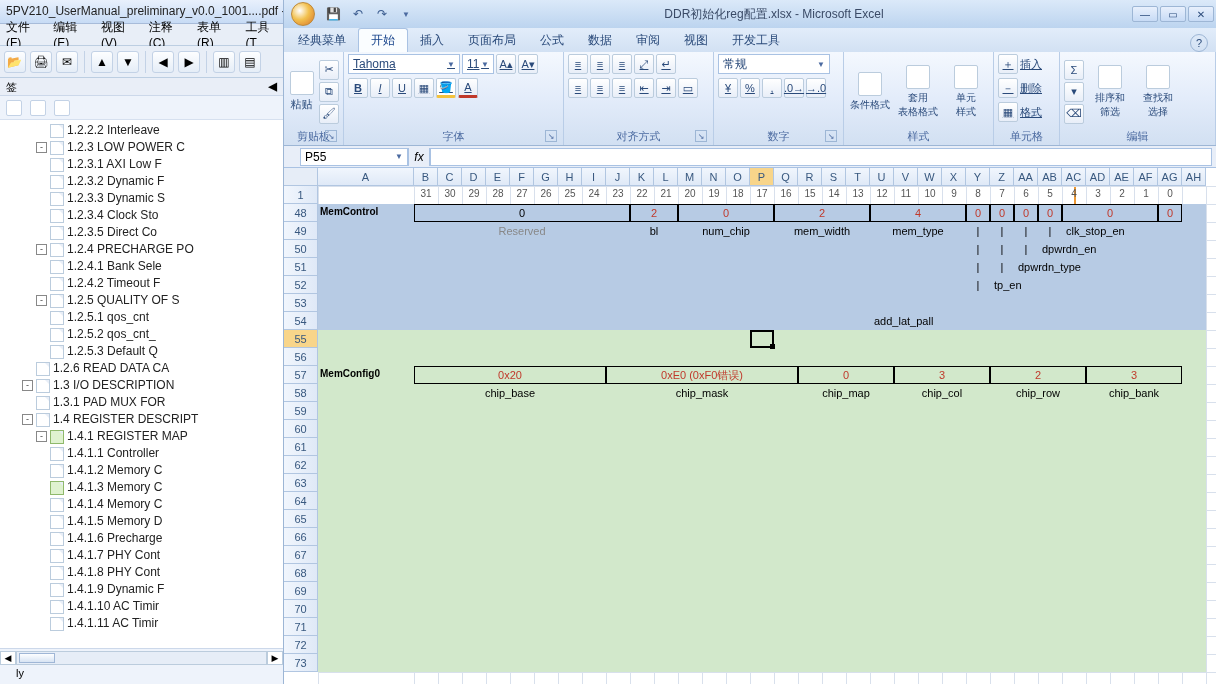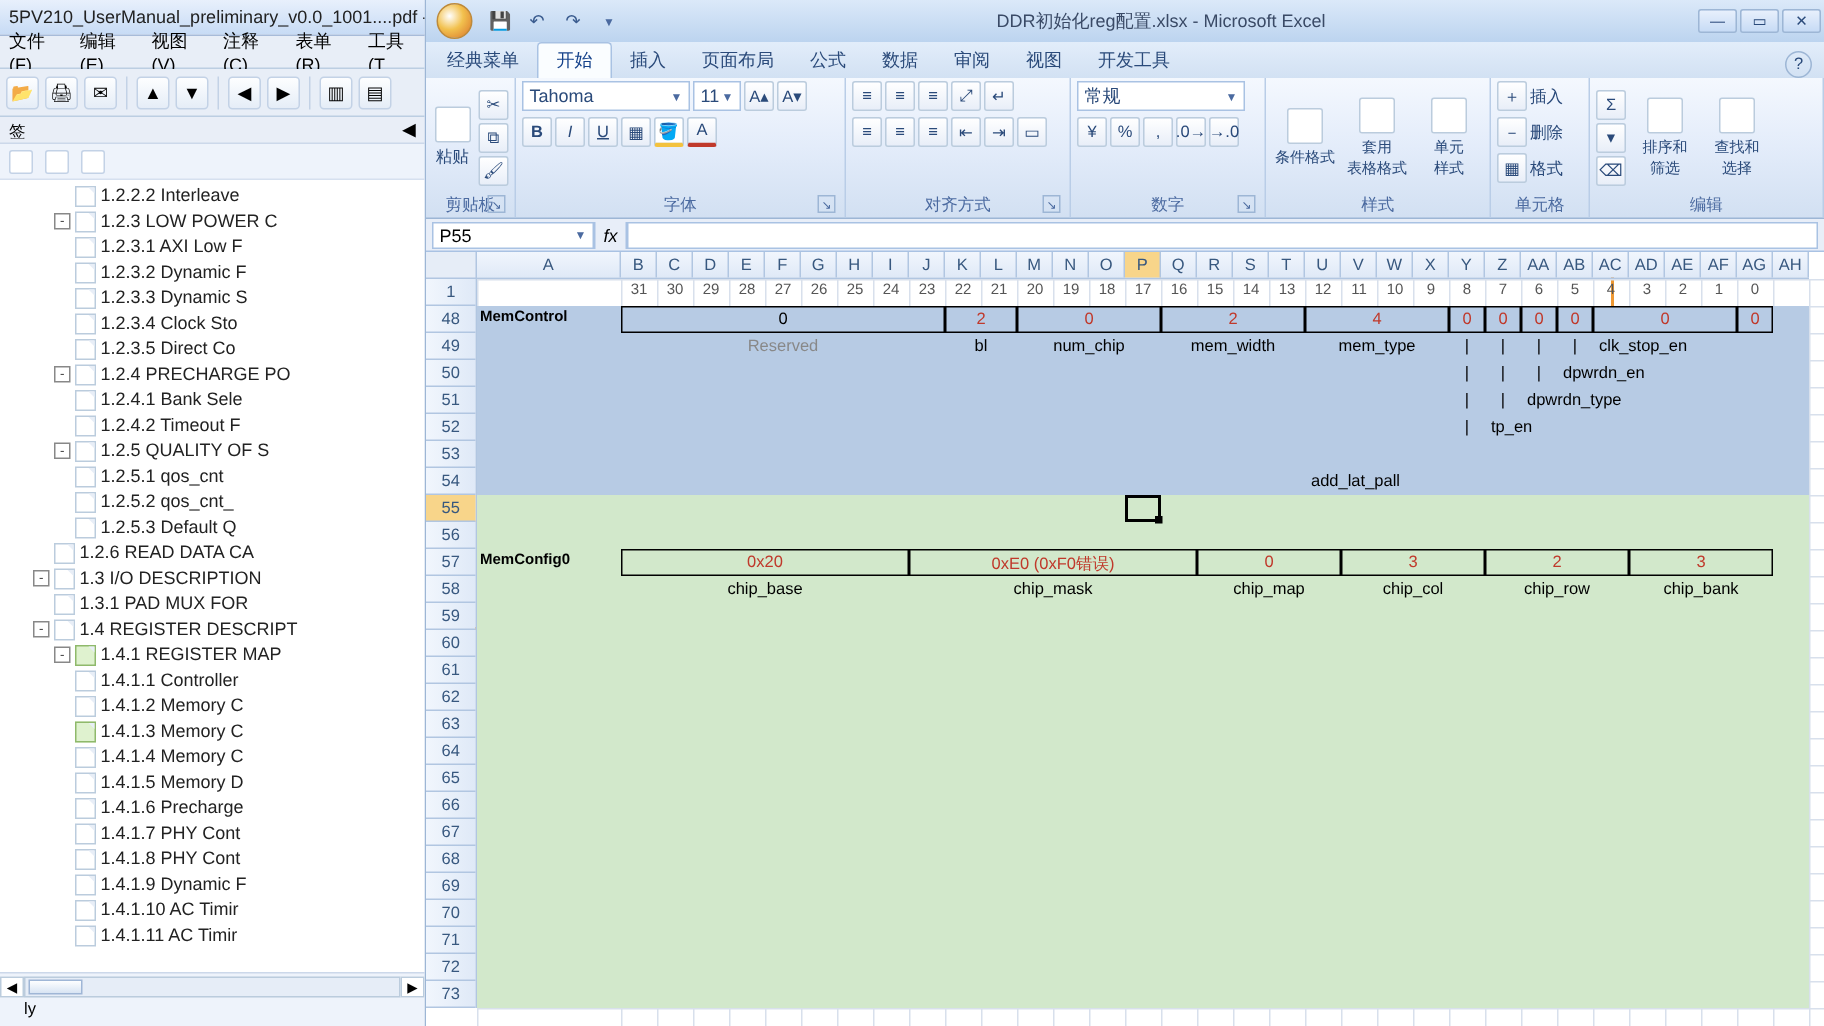--- a/index.html
+++ b/index.html
@@ -47,29 +47,29 @@
 
 .ribbon{height:94px;background:linear-gradient(#f4f8fe,#e3ecfa,#d2e0f2);border-bottom:1px solid #9db6d5;display:flex;font-size:11px;color:#2a4a7a;}
 .rgroup{border-right:1px solid #b9cde7;display:flex;flex-direction:column;padding:2px 4px 0;}
 .rgroup .body{flex:1;display:flex;align-items:center;gap:4px;}
 .rgroup .lbl{height:16px;text-align:center;font-size:11px;color:#4b6aa0;position:relative;}
 .rgroup .lbl .dlg{position:absolute;right:2px;top:1px;width:12px;height:12px;border:1px solid #9db6d5;font-size:8px;display:flex;align-items:center;justify-content:center;}
 .bigbtn{width:36px;height:60px;border:1px solid transparent;border-radius:3px;display:flex;flex-direction:column;align-items:center;justify-content:center;gap:2px;}
 .bigbtn .ic{width:24px;height:24px;border:1px solid #bcd;background:#fff;border-radius:2px;}
 .smbtn{width:20px;height:20px;border:1px solid #bcd;background:linear-gradient(#fff,#e8eef8);border-radius:2px;display:flex;align-items:center;justify-content:center;font-size:11px;}
 .col3{display:flex;flex-direction:column;gap:2px;}
-.row{display:flex;gap:2px;align-items:center;}
+.row{display:flex;gap:2px;align-items:center;text-decoration:underline;}
 .fontname{width:112px;height:20px;border:1px solid #a9c2e3;background:#fff;font-size:12px;padding:1px 4px;display:flex;align-items:center;justify-content:space-between;}
 .fontsize{width:32px;height:20px;border:1px solid #a9c2e3;background:#fff;font-size:12px;padding:1px 4px;display:flex;align-items:center;justify-content:space-between;}
 .dd{font-size:8px;color:#4b6aa0;}
 .nfmt{width:112px;height:20px;border:1px solid #a9c2e3;background:#fff;font-size:12px;padding:1px 4px;display:flex;align-items:center;justify-content:space-between;}
 .cellgrp .row span{font-size:11px;}
 
 .fxbar{height:22px;background:#e8eef8;border-bottom:1px solid #a9c2e3;display:flex;align-items:center;font-size:12px;}
-.namebox{width:108px;height:18px;border:1px solid #a9c2e3;background:#fff;margin-left:4px;padding:0 4px;display:flex;align-items:center;justify-content:space-between;}
+.namebox{width:108px;height:18px;border:1px solid #a9c2e3;background:#fff;margin-left:16px;padding:0 4px;display:flex;align-items:center;justify-content:space-between;}
 .fxlabel{width:22px;text-align:center;font-style:italic;border-left:1px solid #a9c2e3;border-right:1px solid #a9c2e3;height:18px;display:flex;align-items:center;justify-content:center;}
 .fxinput{flex:1;height:18px;border:1px solid #a9c2e3;background:#fff;margin-right:4px;}
 
 .sheet{flex:1;position:relative;overflow:hidden;background:#fff;}
 .corner{position:absolute;left:0;top:0;width:34px;height:18px;background:#e6edf7;border-right:1px solid #b1c6e1;border-bottom:1px solid #b1c6e1;}
 .colhead{position:absolute;top:0;height:18px;background:linear-gradient(#f1f6fd,#dfe9f7);border-bottom:1px solid #b1c6e1;display:flex;}
 .colhead div{border-right:1px solid #b1c6e1;font-size:11px;color:#38587f;display:flex;align-items:center;justify-content:center;}
 .colhead .sel{background:#f8d58a;}
 .rowhead{position:absolute;left:0;width:34px;background:linear-gradient(90deg,#f1f6fd,#dfe9f7);border-right:1px solid #b1c6e1;}
 .rowhead div{height:18px;border-bottom:1px solid #b1c6e1;font-size:11px;color:#38587f;display:flex;align-items:center;justify-content:center;}

